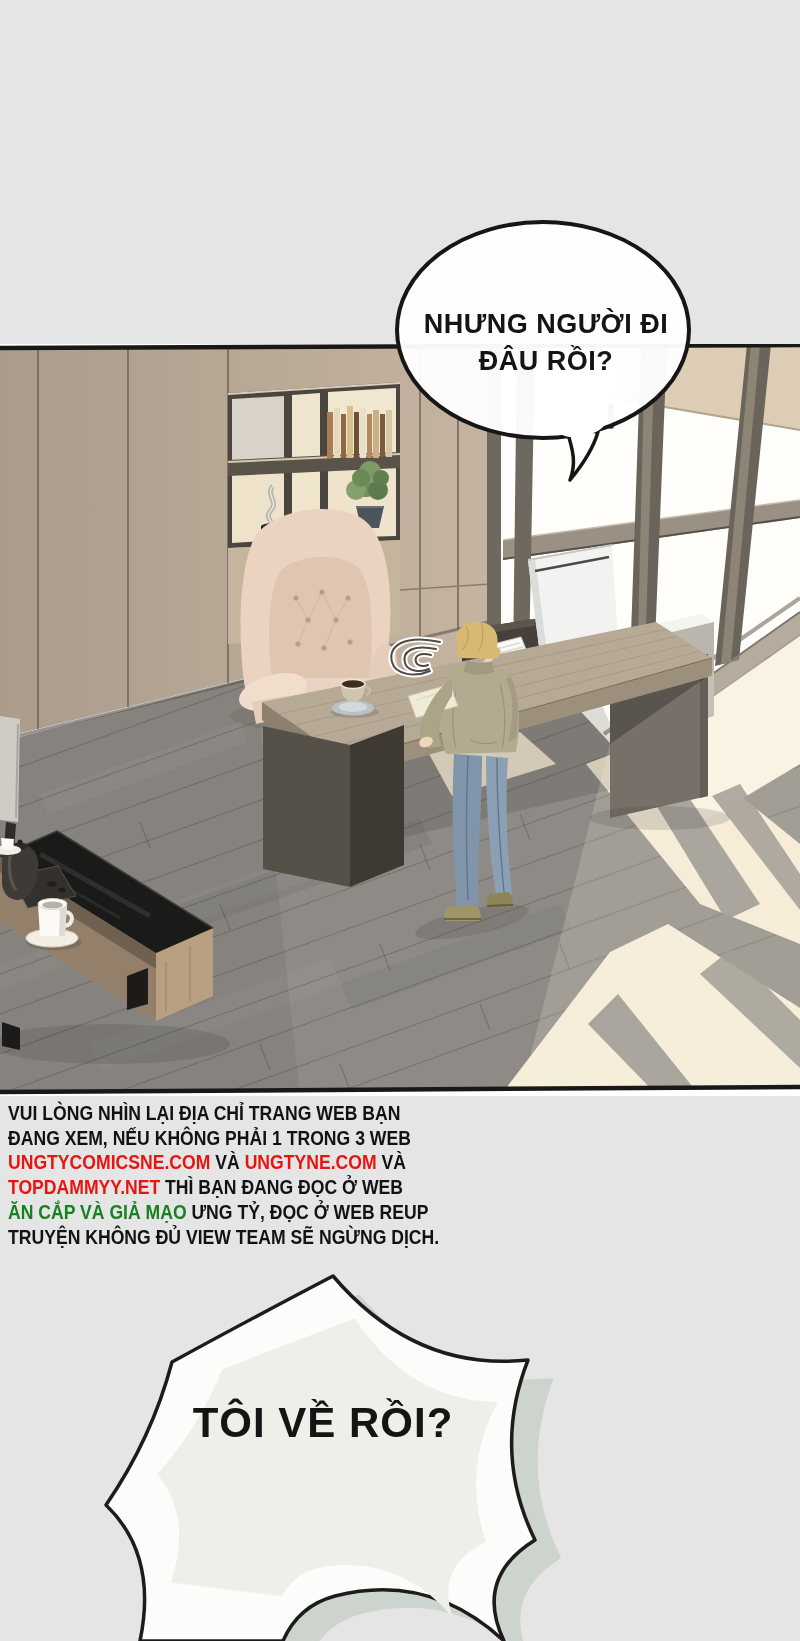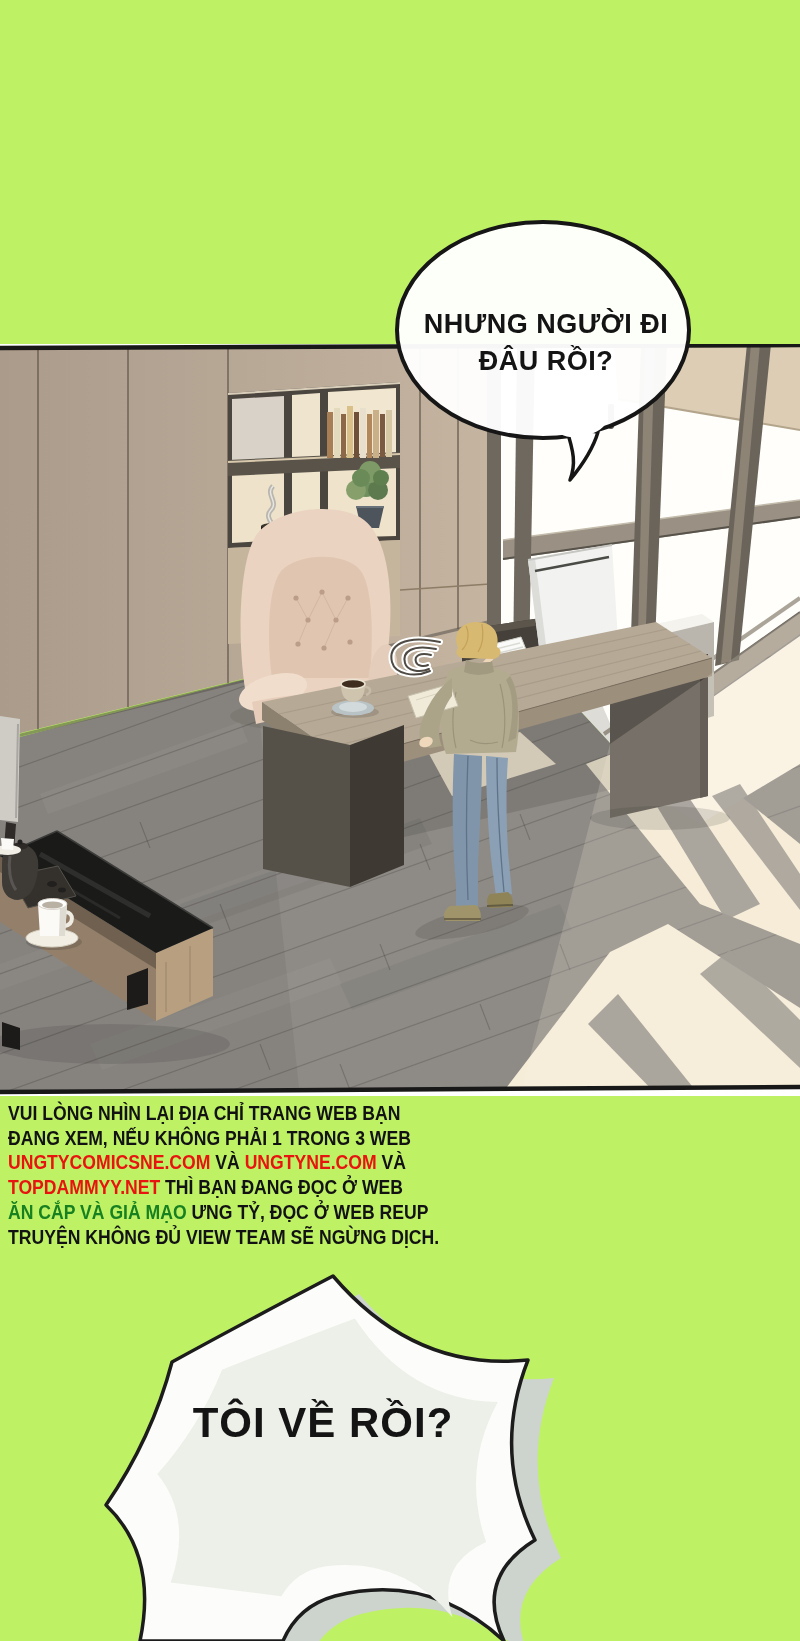--- a/index.html
+++ b/index.html
@@ -1,16 +1,16 @@
 <!DOCTYPE html>
 <html><head>
 <meta charset="utf-8">
 <style>
   html,body{margin:0;padding:0;background:#ffffff;}
-  .page{position:relative;width:800px;height:1641px;background:#bef264;overflow:hidden;
+  .page{position:relative;width:800px;height:1641px;background:#e5e5e5;overflow:hidden;
         font-family:"Liberation Sans",sans-serif;}
   .scene-svg{position:absolute;left:0;top:344px;width:800px;height:752px;display:block;}
   .overlay-svg{position:absolute;left:0;top:0;width:800px;height:1641px;display:block;pointer-events:none;}
   .warning{position:absolute;left:8px;top:1101px;font-weight:bold;font-size:20px;
            line-height:24.7px;letter-spacing:0px;transform:scaleX(.88);transform-origin:0 0;
            white-space:nowrap;color:#121212;}
   .warning .wline span{white-space:pre;}
   svg text{font-family:"Liberation Sans",sans-serif;font-weight:bold;fill:#141414;}
   .bubble-text{font-size:27px;letter-spacing:.5px;}
   .burst-text{font-size:42px;letter-spacing:1px;}

